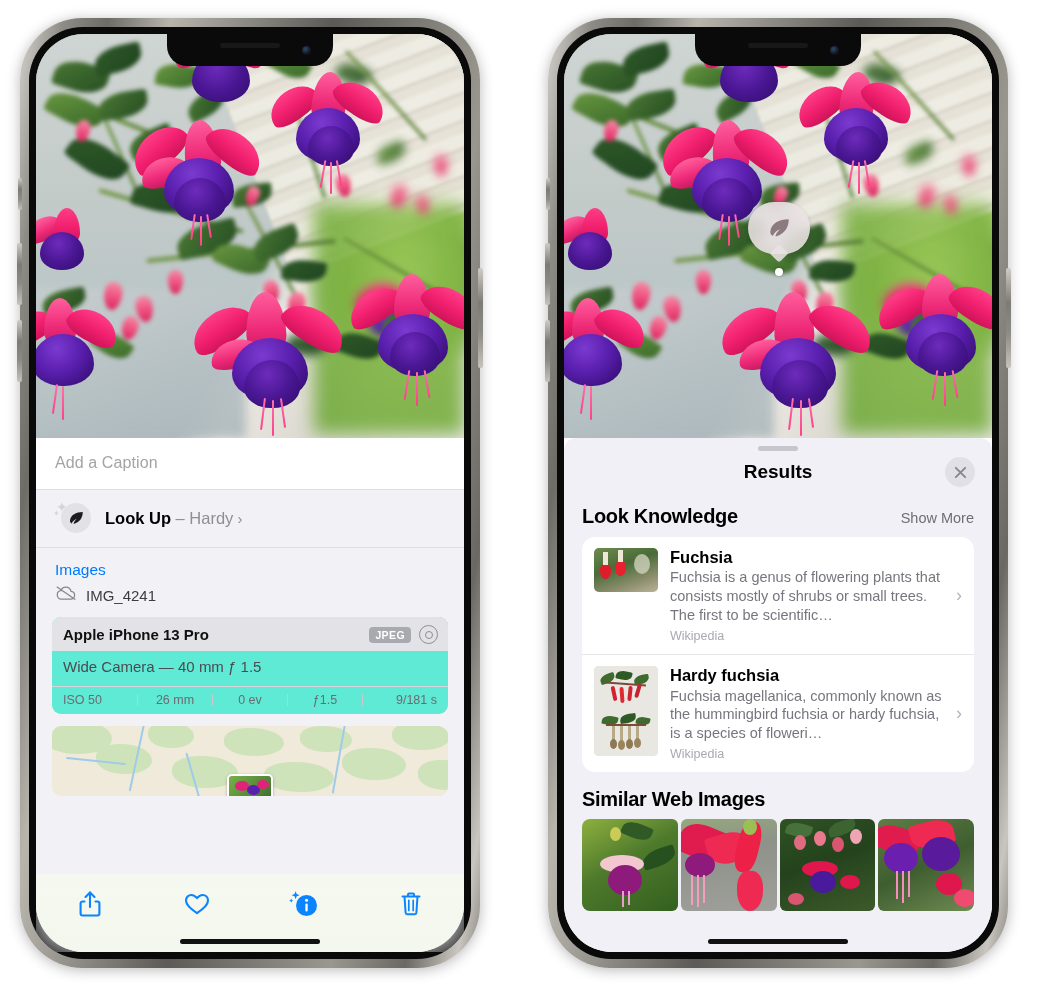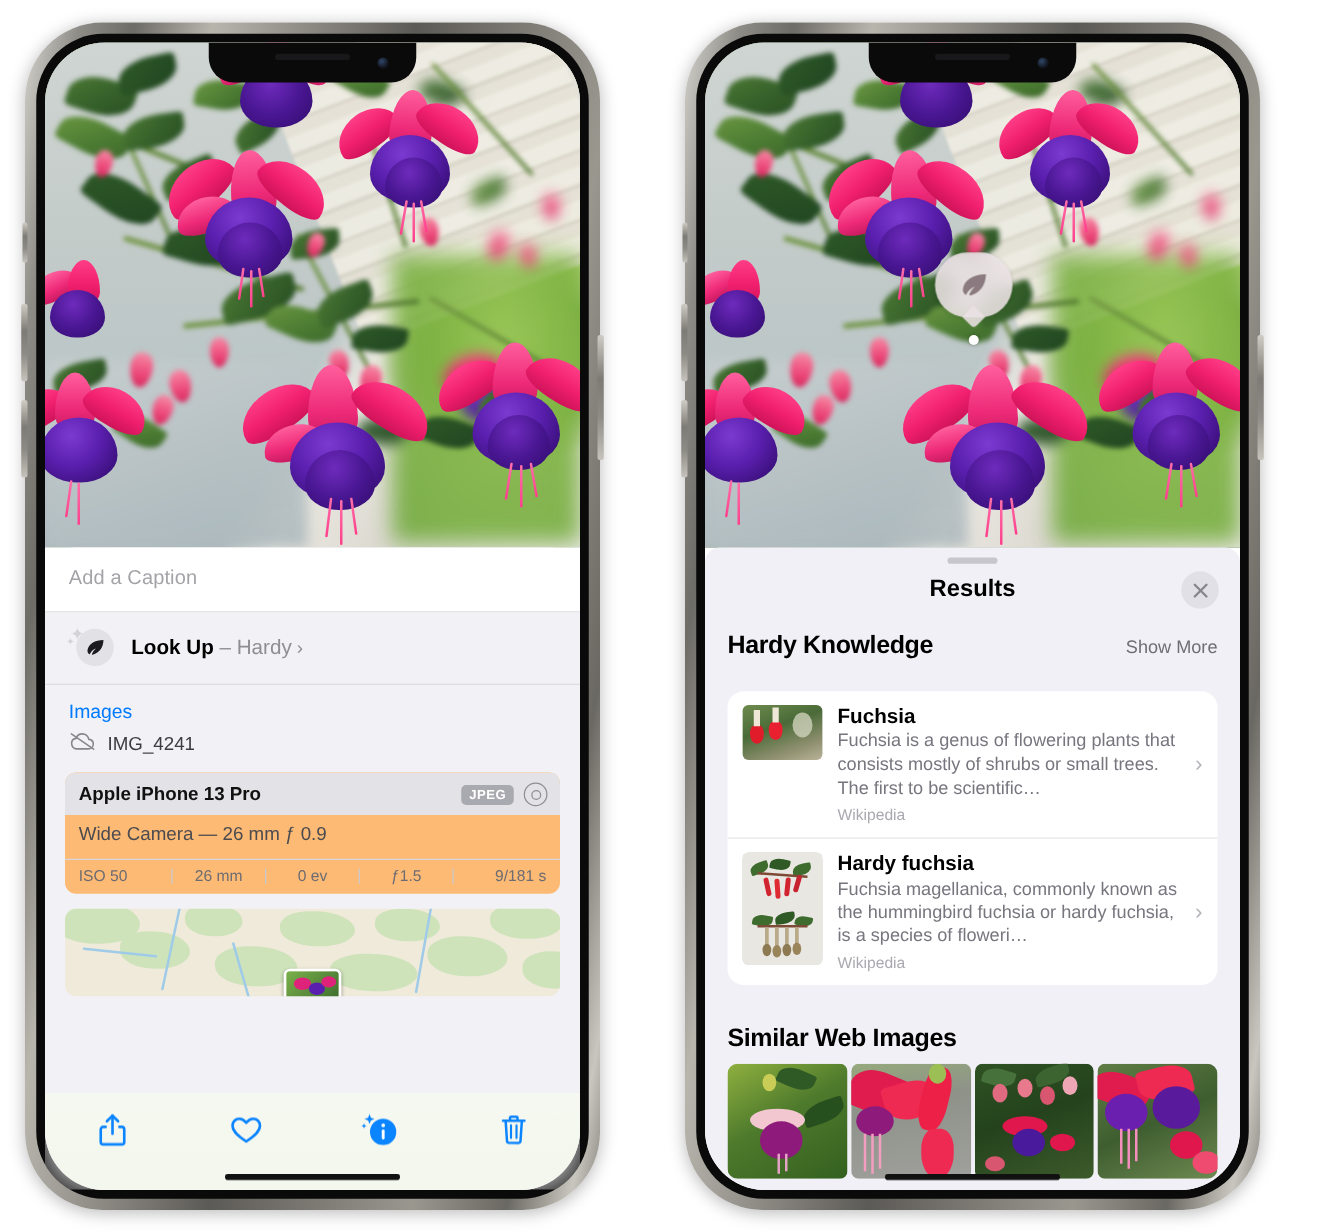--- a/index.html
+++ b/index.html
@@ -207,21 +207,21 @@
   .date-txt { font-size: 15.5px; font-weight: 700; color: #000; letter-spacing: -.1px; }
   .adjust { font-size: 15.5px; color: #007aff; }
   .file-row {
     padding: 0 19px 12px 19px;
     display: flex; align-items: center; gap: 9px;
   }
   .file-name { font-size: 15px; color: #3c3c41; }
 
   .cam-card {
     margin: 0 16px;
-    background: #fdba74;
+    background: #5eead4;
     border-radius: 9px;
     overflow: hidden;
   }
   .cam-head {
     display: flex; align-items: center; justify-content: space-between;
     padding: 8px 10px 7px 11px;
     background: #e2e2e7;
   }
   .cam-model { font-size: 15px; font-weight: 700; color: #111; }
   .cam-head-right { display: flex; align-items: center; gap: 8px; }
@@ -337,21 +337,21 @@
     display: flex; align-items: center; justify-content: center;
   }
   .sec-head {
     display: flex; align-items: baseline; justify-content: space-between;
     padding: 12px 18px 9px 18px;
   }
   .sec-title { font-size: 20px; font-weight: 700; color: #000; letter-spacing: -.3px; }
   .show-more { font-size: 14.5px; color: #6e6e76; }
 
   .kn-card {
-    margin: 16px 18px;
+    margin: 0 18px;
     background: #fff;
     border-radius: 13px;
     overflow: hidden;
   }
   .kn-row { display: flex; padding: 11px 12px 11px 12px; gap: 12px; align-items: flex-start; }
   .kn-row + .kn-row { border-top: .5px solid #e6e6ea; }
   .kn-thumb { flex: none; border-radius: 5px; overflow: hidden; position: relative; background:#cdd3c4; }
   .kn-thumb.a { width: 64px; height: 44px; }
   .kn-thumb.b { width: 64px; height: 90px; }
   .kn-body { flex: 1; min-width: 0; }
@@ -557,21 +557,21 @@
             <div class="cam-head">
               <div class="cam-model">Apple iPhone 13 Pro</div>
               <div class="cam-head-right">
                 <span class="tag-jpeg">JPEG</span>
                 <span class="lens-ico">
                     <i></i>
                   </span>
               </div>
             </div>
             <div class="cam-body">
-              <div class="cam-line1">Wide Camera — 26 mm ƒ 0.9</div>
+              <div class="cam-line1">Wide Camera — 40 mm ƒ 1.5</div>
             </div>
             <div class="exif-row">
               <div class="exif-cell">ISO 50</div>
               <div class="exif-sep"></div>
               <div class="exif-cell">26 mm</div>
               <div class="exif-sep"></div>
               <div class="exif-cell">0 ev</div>
               <div class="exif-sep"></div>
               <div class="exif-cell">ƒ1.5</div>
               <div class="exif-sep"></div>
@@ -794,21 +794,21 @@
           <div class="res-head">
             <div class="res-title">Results</div>
             <div class="res-close">
               <svg width="15" height="15" viewBox="0 0 16 16" aria-hidden="true">
                 <path d="M3 3 L13 13 M13 3 L3 13" stroke="#86868b" stroke-width="2" stroke-linecap="round"></path>
               </svg>
             </div>
           </div>
 
           <div class="sec-head">
-            <div class="sec-title">Hardy Knowledge</div>
+            <div class="sec-title">Look Knowledge</div>
             <div class="show-more">Show More</div>
           </div>
 
           <div class="kn-card">
 
             <div class="kn-row">
               <div class="kn-thumb a">
                 <div style="position:absolute;inset:0;background:linear-gradient(160deg,#6e8b4e 0%,#4a6b38 40%,#8e8f6e 75%,#b9b39a 100%)"></div>
                 <div style="position:absolute;left:6px;top:16px;width:11px;height:15px;border-radius:40% 40% 50% 50%;background:#e01b2a"></div>
                 <div style="position:absolute;left:21px;top:13px;width:11px;height:15px;border-radius:40% 40% 50% 50%;background:#e8202f"></div>

